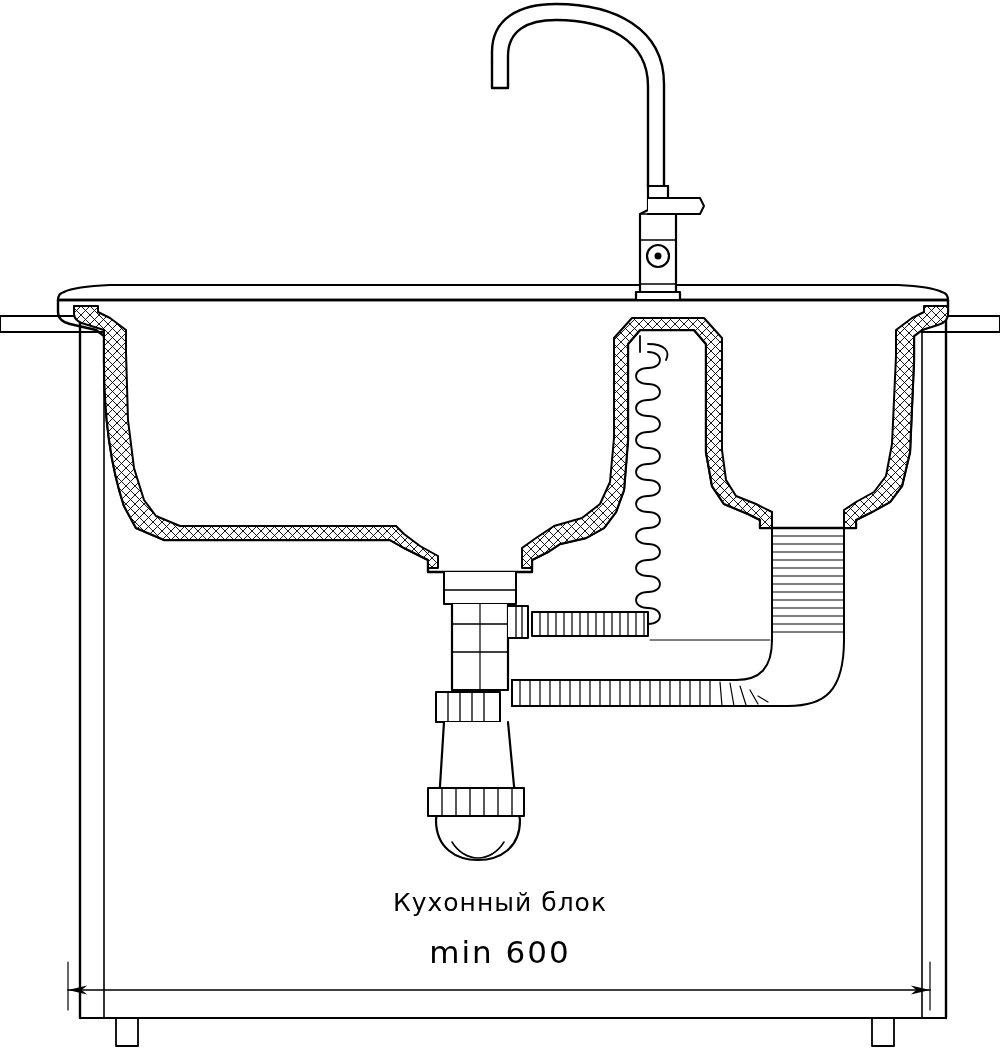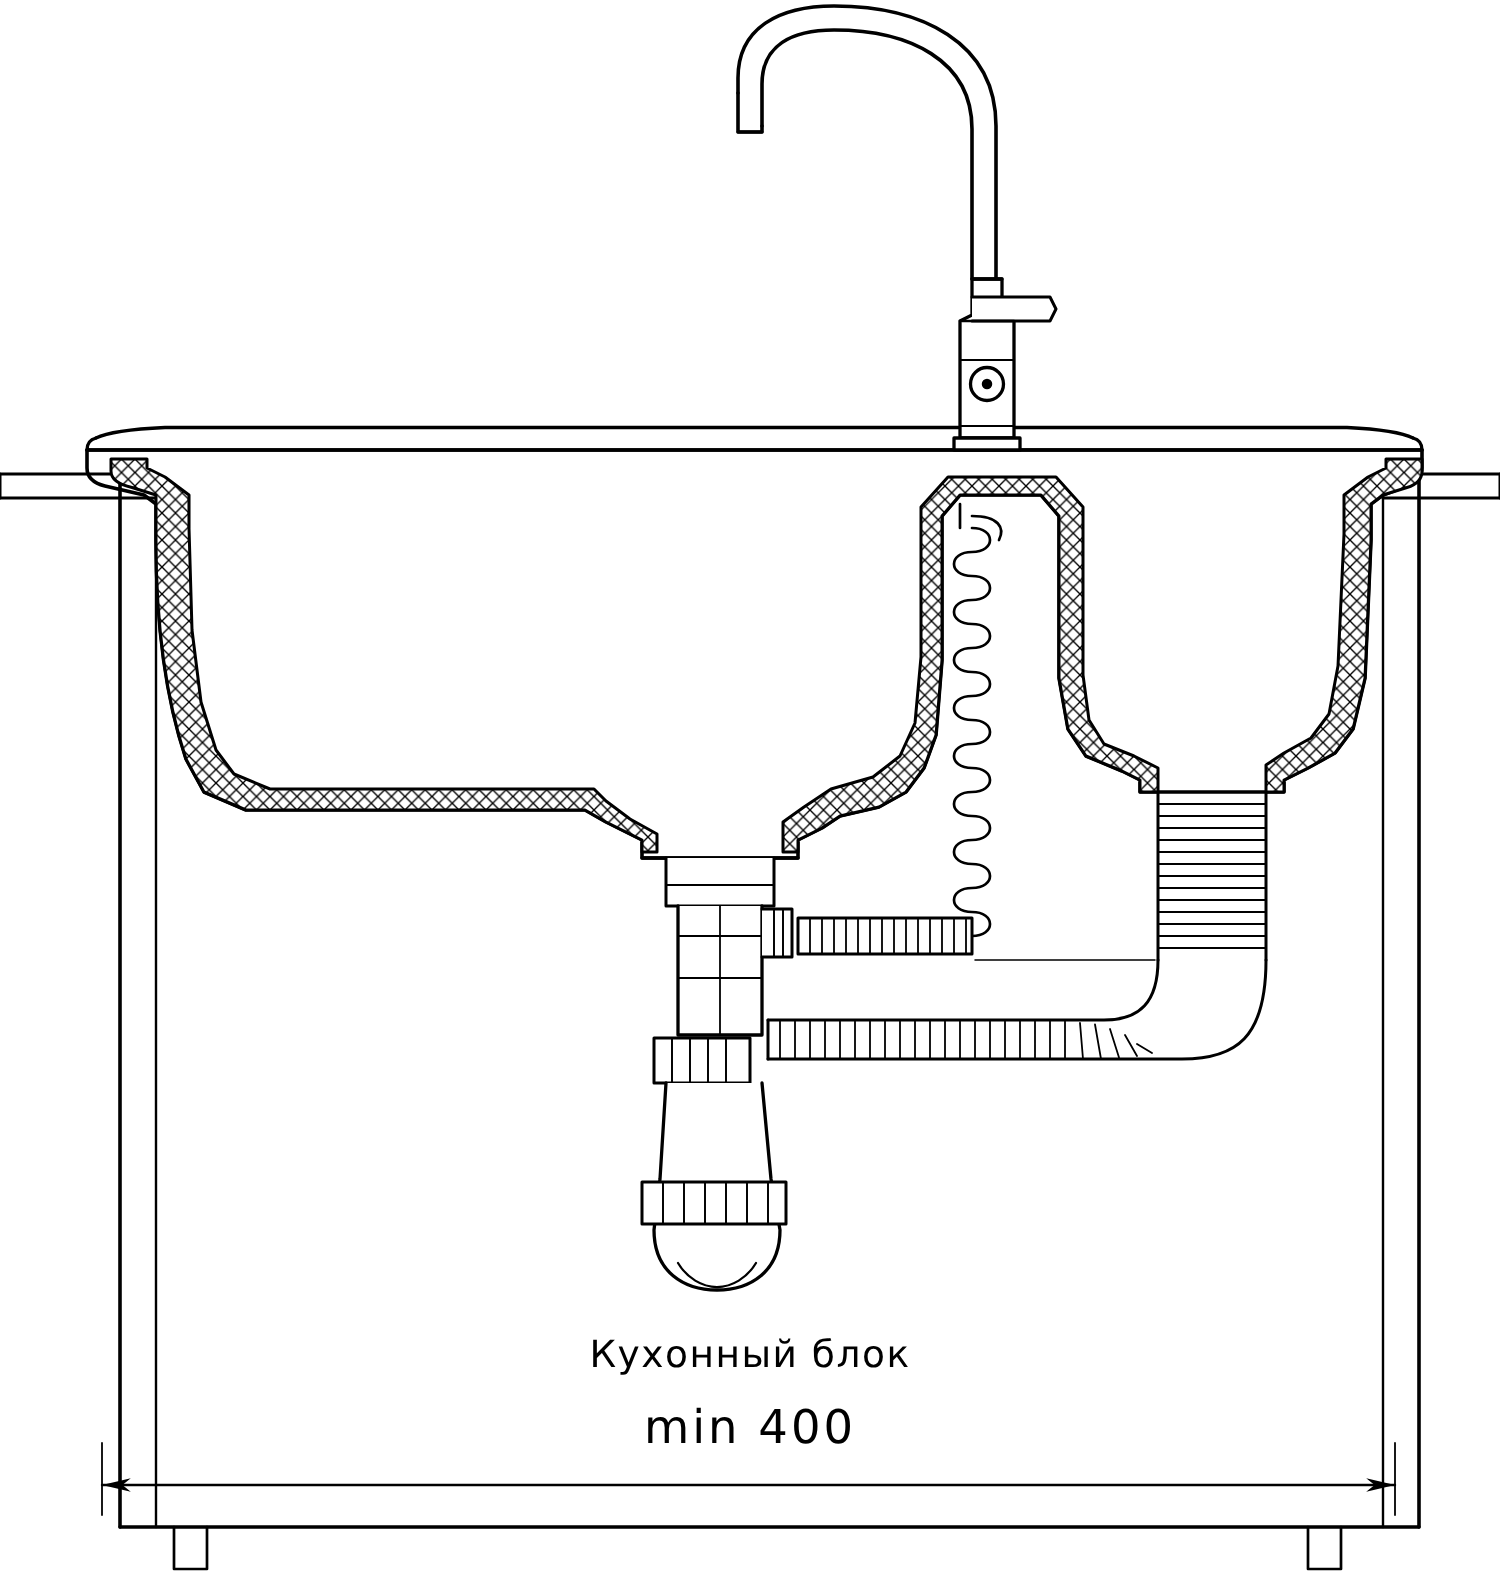--- a/index.html
+++ b/index.html
@@ -373,16 +373,16 @@
         <path d="M68,990 L930,990" stroke-width="1.6" marker-start="url(#arrow-right)" marker-end="url(#arrow-left)"></path>
         <path d="M68,962 L68,1010" stroke-width="1.2"></path>
         <path d="M930,962 L930,1010" stroke-width="1.2"></path>
       </g>
 
     </g>
   </svg>
 
   <div class="label-layer">
     <div class="caption" id="caption-cabinet">Кухонный блок</div>
-    <div class="caption" id="caption-dimension">min 400</div>
+    <div class="caption" id="caption-dimension">min 600</div>
   </div>
 
 </div>
 
 </body></html>

